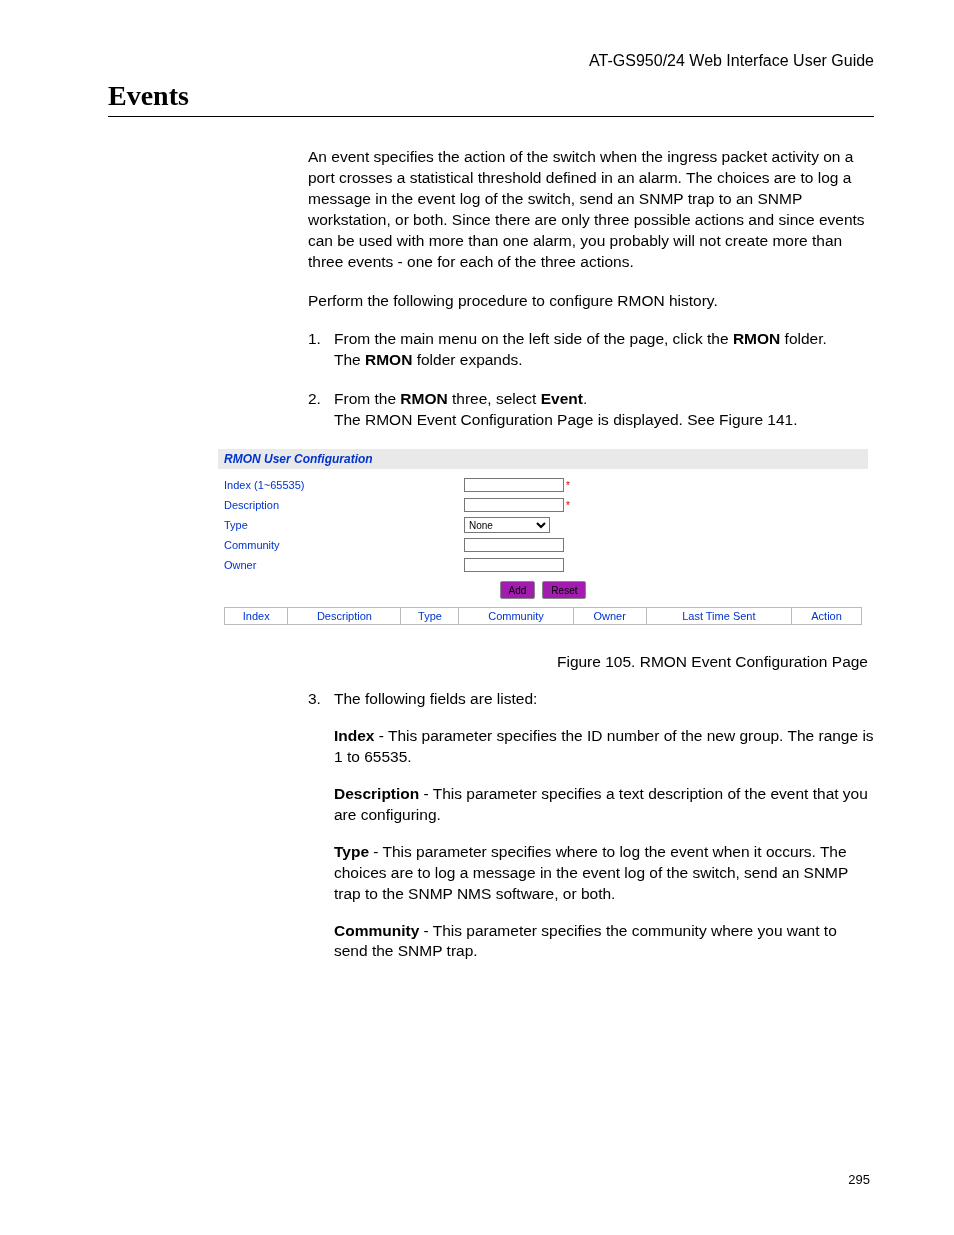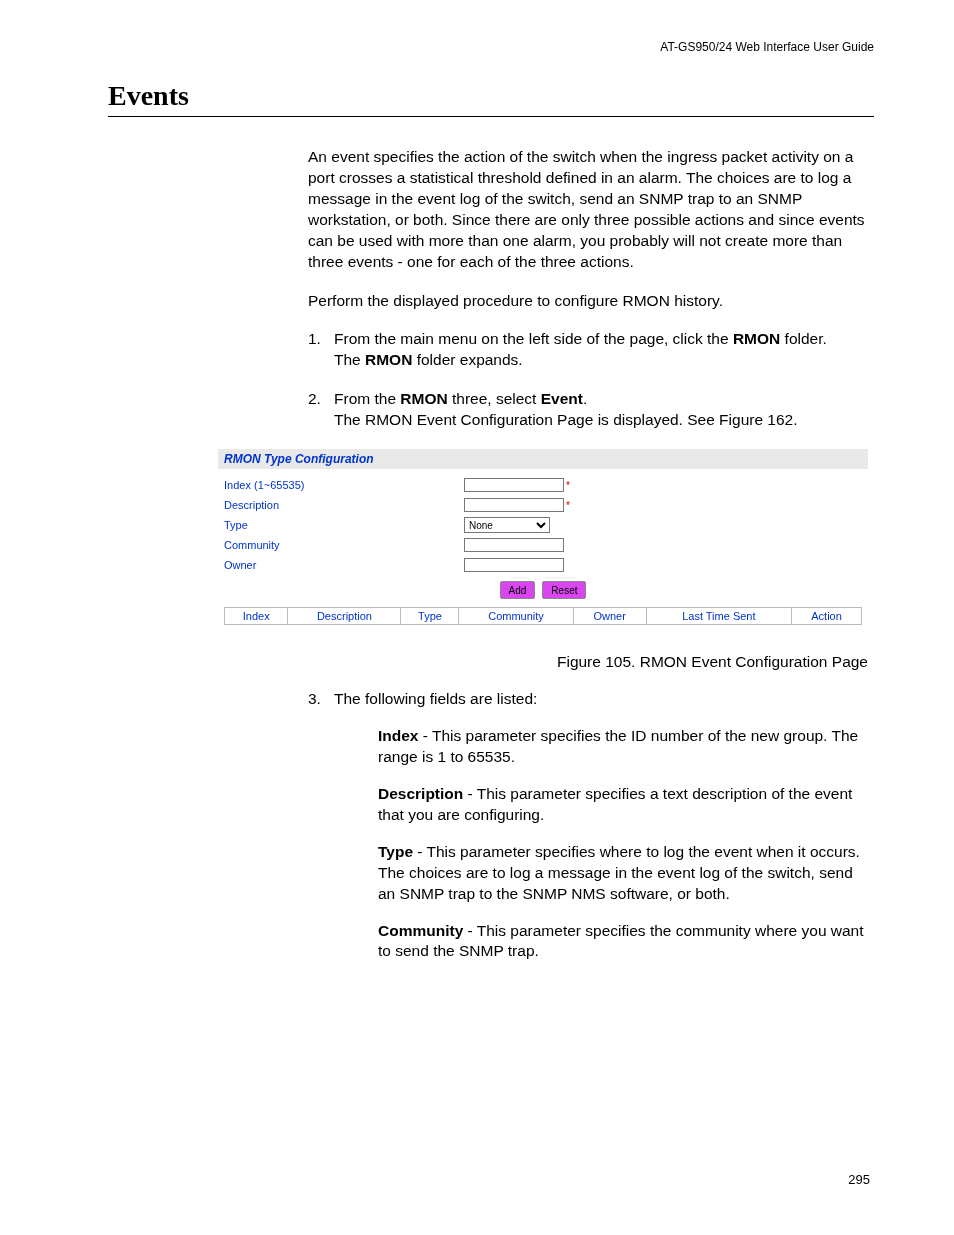--- a/index.html
+++ b/index.html
@@ -11,23 +11,23 @@
   }
   .page {
     width: 954px;
     height: 1235px;
     position: relative;
     box-sizing: border-box;
     padding: 52px 80px 40px 108px;
   }
   .running-header {
     position: absolute;
-    top: 40px;
+    top: 52px;
     right: 80px;
-    font-size: 12px;
+    font-size: 16px;
     margin-left: 26px;
   }
   .section-title {
     font-family: "Times New Roman", Times, serif;
     font-weight: bold;
     font-size: 28px;
     margin-top: 28px;
     margin-bottom: 4px;
   }
   .title-rule {
@@ -77,21 +77,21 @@
   }
   .star { color: #c00; font-size: 10px; margin-left: 2px; }
   .fig-buttons {
     text-align: center;
     padding: 6px 0;
   }
   .fig-buttons button {
     font-size: 10px;
     padding: 0 8px;
     height: 18px;
-    background: #d946ef;
+    background: #a21caf;
     border: 1px solid #888;
     border-radius: 2px;
     margin: 0 2px;
   }
   .fig-table {
     width: 100%;
     border-collapse: collapse;
     font-size: 11px;
     color: #0033cc;
     margin-top: 2px;
@@ -100,21 +100,21 @@
     border: 1px solid #bbb;
     font-weight: normal;
     padding: 2px 4px;
     background: #fff;
   }
   .figure-caption {
     text-align: right;
     font-size: 15.5px;
     margin-top: 26px;
   }
-  .field-defs { margin-left: 44px; }
+  .field-defs { }
   .field-defs .fd { margin-bottom: 16px; }
   .page-number {
     position: absolute;
     bottom: 48px;
     right: 84px;
     font-size: 13px;
   }
 </style>
 </head>
 <body>
@@ -123,46 +123,46 @@
 
   <div class="running-header">AT-GS950/24  Web Interface User Guide</div>
 
   <div class="section-title">Events</div>
   <hr class="title-rule">
 
   <div class="body-col">
 
     <div class="para">An event specifies the action of the switch when the ingress packet activity on a port crosses a statistical threshold defined in an alarm. The choices are to log a message in the event log of the switch, send an SNMP trap to an SNMP workstation, or both. Since there are only three possible actions and since events can be used with more than one alarm, you probably will not create more than three events - one for each of the three actions.</div>
 
-    <div class="para">Perform the displayed procedure to configure RMON history.</div>
+    <div class="para">Perform the following procedure to configure RMON history.</div>
 
     <div class="numlist">
 
       <div class="item">
         <div class="num">1.</div>
         <div class="txt">
           <span>From the main menu on the left side of the page, click the </span><b>RMON</b><span> folder.</span><br>
           <span>The </span><b>RMON</b><span> folder expands.</span>
         </div>
       </div>
 
       <div class="item">
         <div class="num">2.</div>
         <div class="txt">
           <span>From the </span><b>RMON</b><span> three, select </span><b>Event</b><span>.</span><br>
-          <span>The RMON Event Configuration Page is displayed. See Figure 162.</span>
+          <span>The RMON Event Configuration Page is displayed. See Figure 141.</span>
         </div>
       </div>
 
     </div>
   </div>
 
   <div class="figure-block">
     <div class="fig-frame">
-      <div class="fig-title-bar">RMON Type Configuration</div>
+      <div class="fig-title-bar">RMON User Configuration</div>
       <div class="fig-form">
         <div class="fig-row">
           <div class="lbl">Index (1~65535)</div>
           <div class="fld"><input type="text" style=""><span class="star">*</span></div>
         </div>
         <div class="fig-row">
           <div class="lbl">Description</div>
           <div class="fld wide"><input type="text" style=""><span class="star">*</span></div>
         </div>
         <div class="fig-row">

